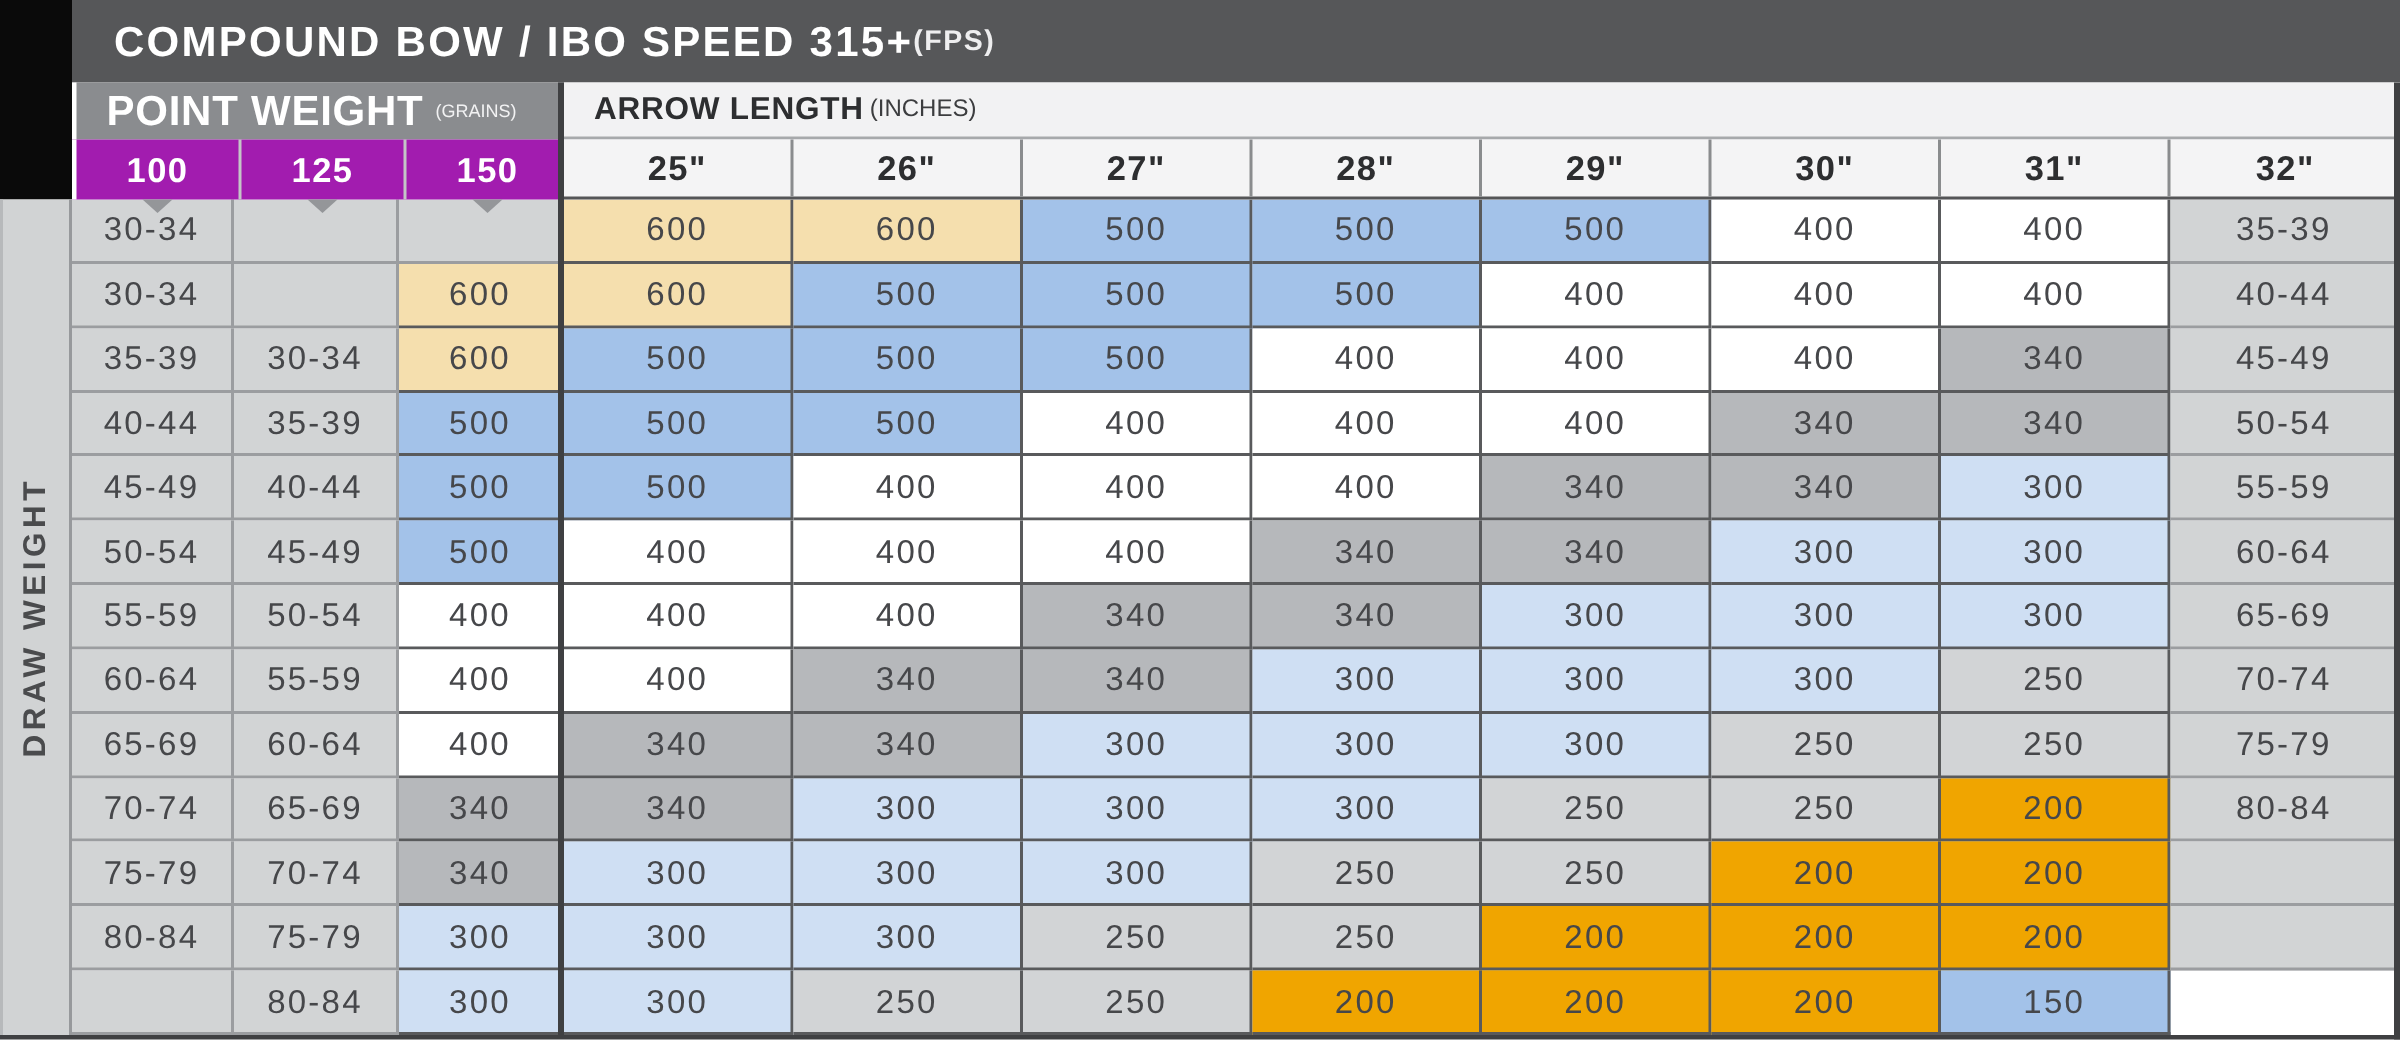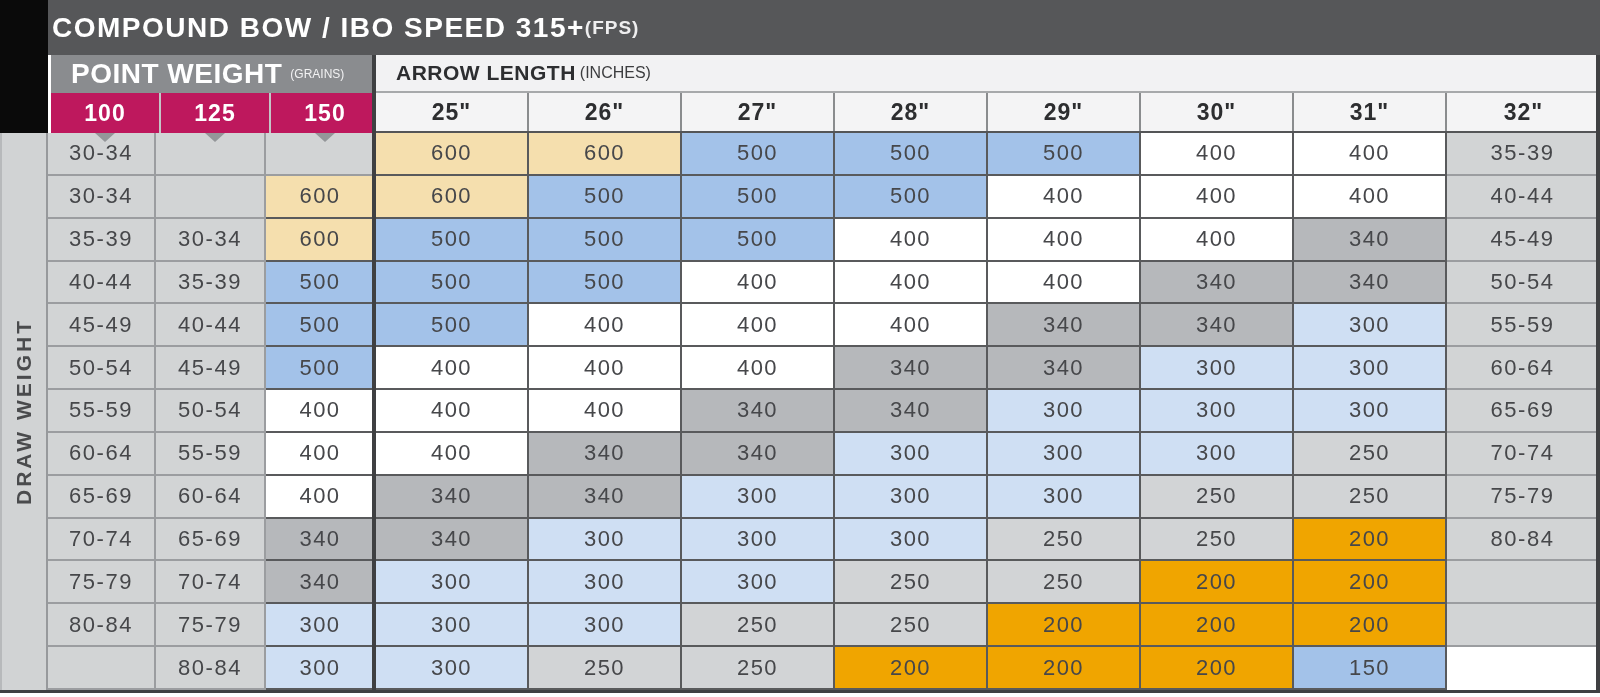--- a/index.html
+++ b/index.html
@@ -8,21 +8,21 @@
   #stage {
     position:relative; width:1600px; height:697px; background:#ffffff; overflow:hidden;
   }
 
   
   .corner-black { position:absolute; left:0; top:0; width:48px; height:133px; background:#0a0a0a; }
 
   
   .title-bar {
     position:absolute; left:48px; top:0; width:1552px; height:55px;
-    background:#565759; display:flex; align-items:center; padding-left:4px;
+    background:#565759; display:flex; align-items:center; padding-left:28px;
   }
   .title-main { color:#ffffff; font-weight:bold; font-size:28px; letter-spacing:1.5px; }
   .title-unit { color:#eeeeef; font-weight:bold; font-size:19px; letter-spacing:1px; }
 
   
   .pw-header {
     position:absolute; left:48px; top:55px; width:328px; height:38px;
     background:#8a8c8f; display:flex; align-items:center; padding-left:20px;
     border-left:3px solid #ffffff;
   }
@@ -33,21 +33,21 @@
     position:absolute; left:376px; top:55px; width:1224px; height:38px;
     background:#f2f2f3; display:flex; align-items:center; padding-left:20px;
     border-bottom:2px solid #a7a9ab;
   }
   .al-header-main { color:#2d2e30; font-weight:bold; font-size:21px; letter-spacing:0.5px;text-align:right; }
   .al-header-unit { color:#3c3d3f; font-weight:normal; font-size:16px; margin-left:4px; }
 
   
   .pw-cols {
     position:absolute; left:48px; top:93px; width:328px; height:40px;
-    display:grid; grid-template-columns:108px 110px 110px; background:#be185d;
+    display:grid; grid-template-columns:108px 110px 110px; background:#a21caf;
     border-left:3px solid #ffffff; z-index:5;
   }
   .pw-col-cell {
     position:relative; display:flex; align-items:center; justify-content:center;
     color:#ffffff; font-weight:bold; font-size:23px; letter-spacing:1px;
     border-left:2px solid #c4c5c7;
   }
   .pw-col-cell:first-child { border-left:none; }
   .tri {
     position:absolute; left:50%; top:100%; transform:translateX(-50%);

